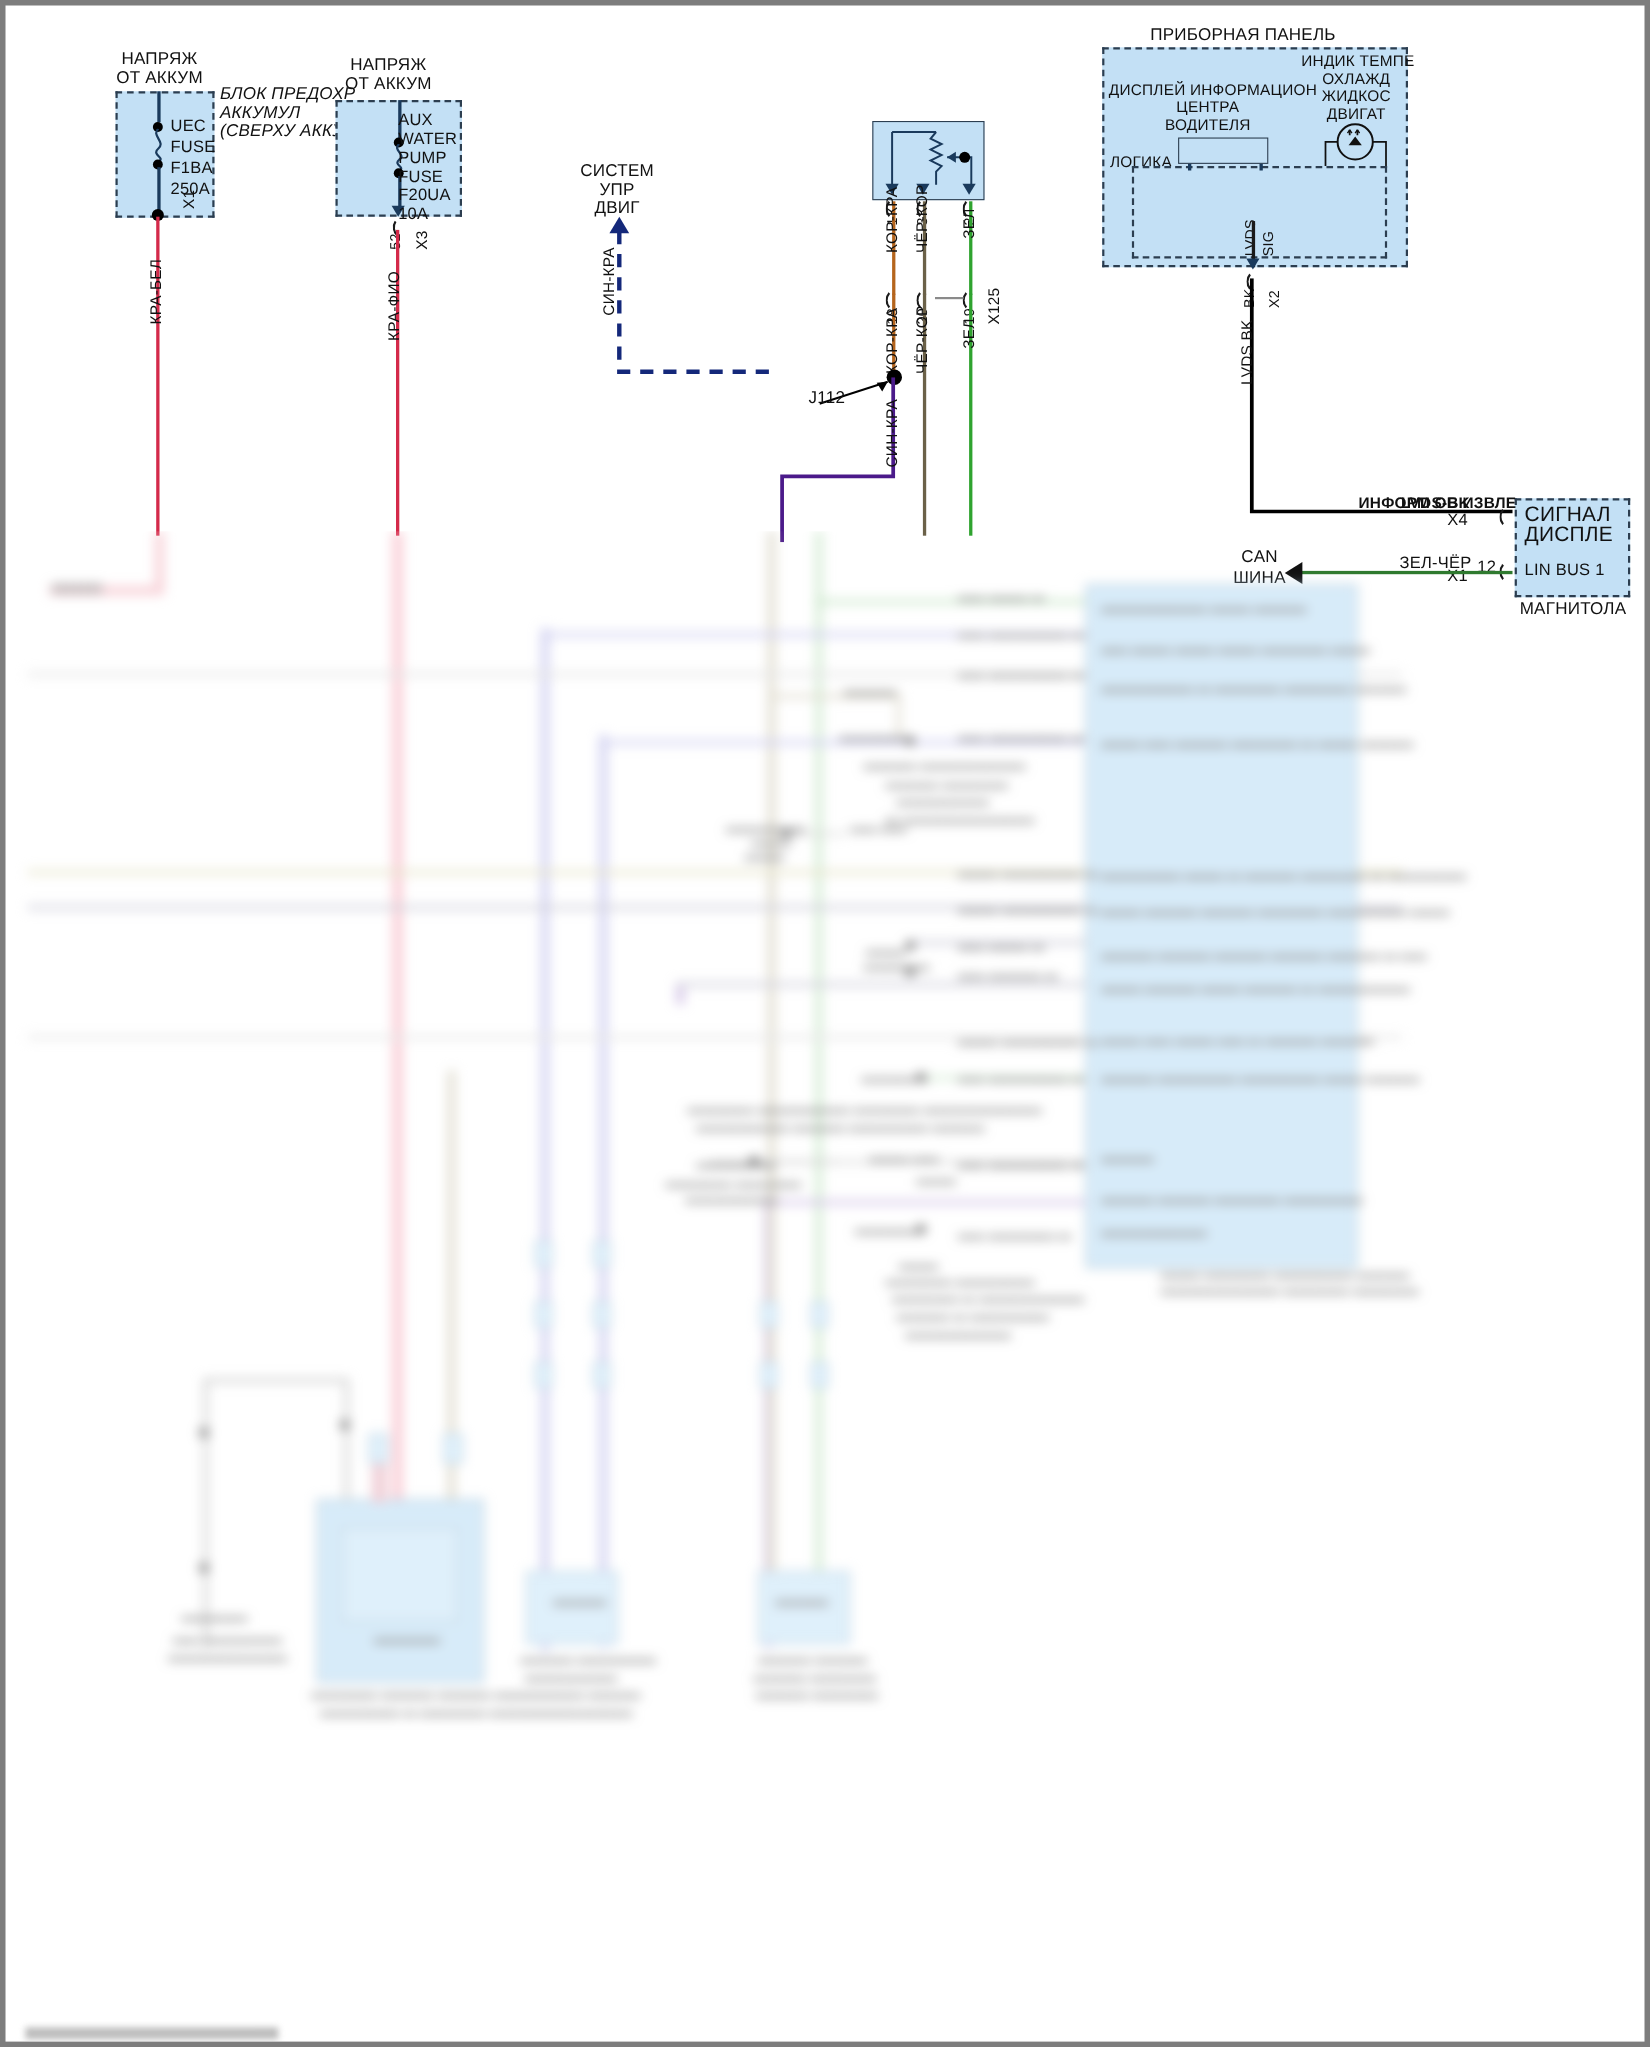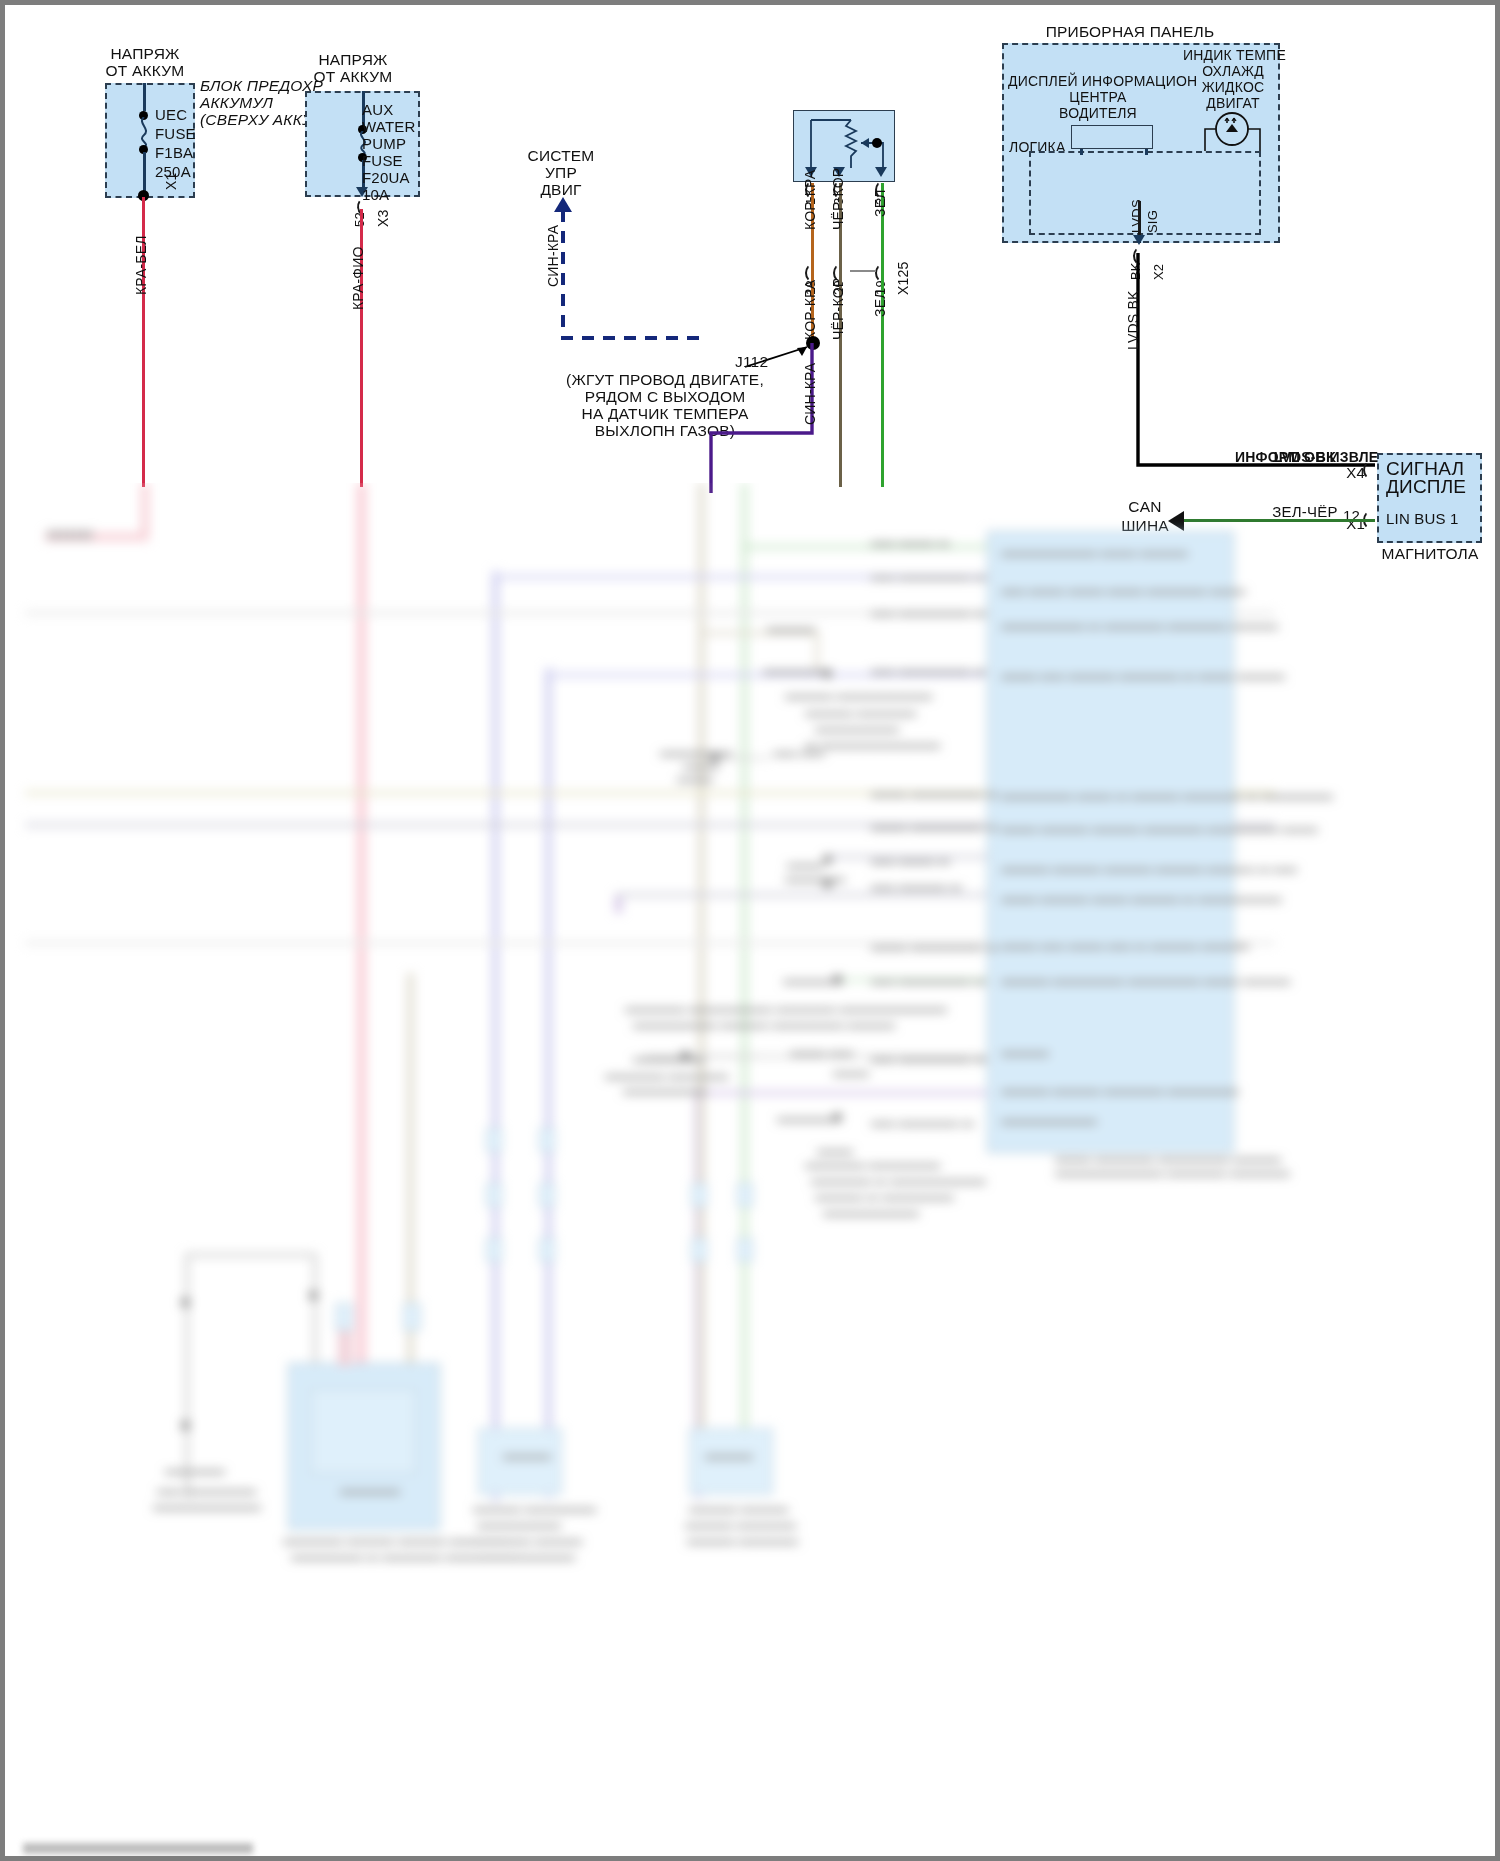--- a/index.html
+++ b/index.html
@@ -1,21 +1,21 @@
 <!DOCTYPE html>
 <html><head>
 <meta charset="utf-8">
 <style>
   html,body{margin:0;padding:0;background:#7d7d7d;}
   body{font-family:"Liberation Sans",sans-serif;}
   #page{position:relative;width:1500px;height:1861px;background:#ffffff;overflow:hidden;
         border:5px solid #7d7d7d;box-sizing:border-box;}
   .lbl{position:absolute;font-size:15.5px;color:#111;line-height:17px;white-space:pre;letter-spacing:.2px;}
   .lbl.c{text-align:center;}
-  .lbl.r{text-align:right;}
+  .lbl.r{text-align:center;}
   .vlbl{position:absolute;font-size:14px;color:#111;white-space:nowrap;
         transform-origin:0 0;transform:rotate(-90deg);letter-spacing:.2px;}
   .vlbl.sm{font-size:13px;}
   .box{position:absolute;background:#c3e0f5;box-sizing:border-box;}
   .box.dash{border:2px dashed #2c3e50;}
   .box.solid{border:1.6px solid #2c3e50;}
   .wire{position:absolute;}
   .vw{width:3px;}
   .hw{height:3px;}
   .dot{position:absolute;width:11px;height:11px;border-radius:50%;background:#000;}
@@ -139,24 +139,20 @@
   <div class="vlbl" style="left:797px;top:335px;">КОР-КРА</div>
   <div class="vlbl" style="left:825px;top:335px;">ЧЁР-КОР</div>
   <div class="vlbl" style="left:867px;top:312px;">ЗЕЛ</div>
 
   <div class="dot" style="left:801px;top:331px;width:14px;height:14px;"></div>
   <svg style="position:absolute;left:740px;top:340px;" width="70" height="25">
     <path d="M0 22 L62 2" stroke="#000" stroke-width="1.8" fill="none"></path>
     <path d="M62 2 L52 3 L57 11 Z" fill="#000"></path>
   </svg>
   <div class="lbl" style="left:730px;top:348px;">J112</div>
-  <div class="lbl c" style="left:490px;top:366px;width:340px;">(ЖГУТ ПРОВОД ДВИГАТЕ,
-РЯДОМ С ВЫХОДОМ
-НА ДАТЧИК ТЕМПЕРА
-ВЫХЛОПН ГАЗОВ)</div>
 
   <svg style="position:absolute;left:700px;top:338px;" width="115" height="150">
     <path d="M107 0 L107 90 L6 90 L6 150" stroke="#4b1a8a" stroke-width="3.4" fill="none"></path>
   </svg>
   <div class="vlbl" style="left:797px;top:420px;">СИН-КРА</div>
 
   <div class="lbl c" style="left:995px;top:18px;width:260px;">ПРИБОРНАЯ ПАНЕЛЬ</div>
   <div class="box dash" style="left:997px;top:38px;width:278px;height:200px;"></div>
 
   <div class="lbl c" style="left:1003px;top:68px;width:180px;font-size:14px;line-height:16px;">ДИСПЛЕЙ ИНФОРМАЦИОН

